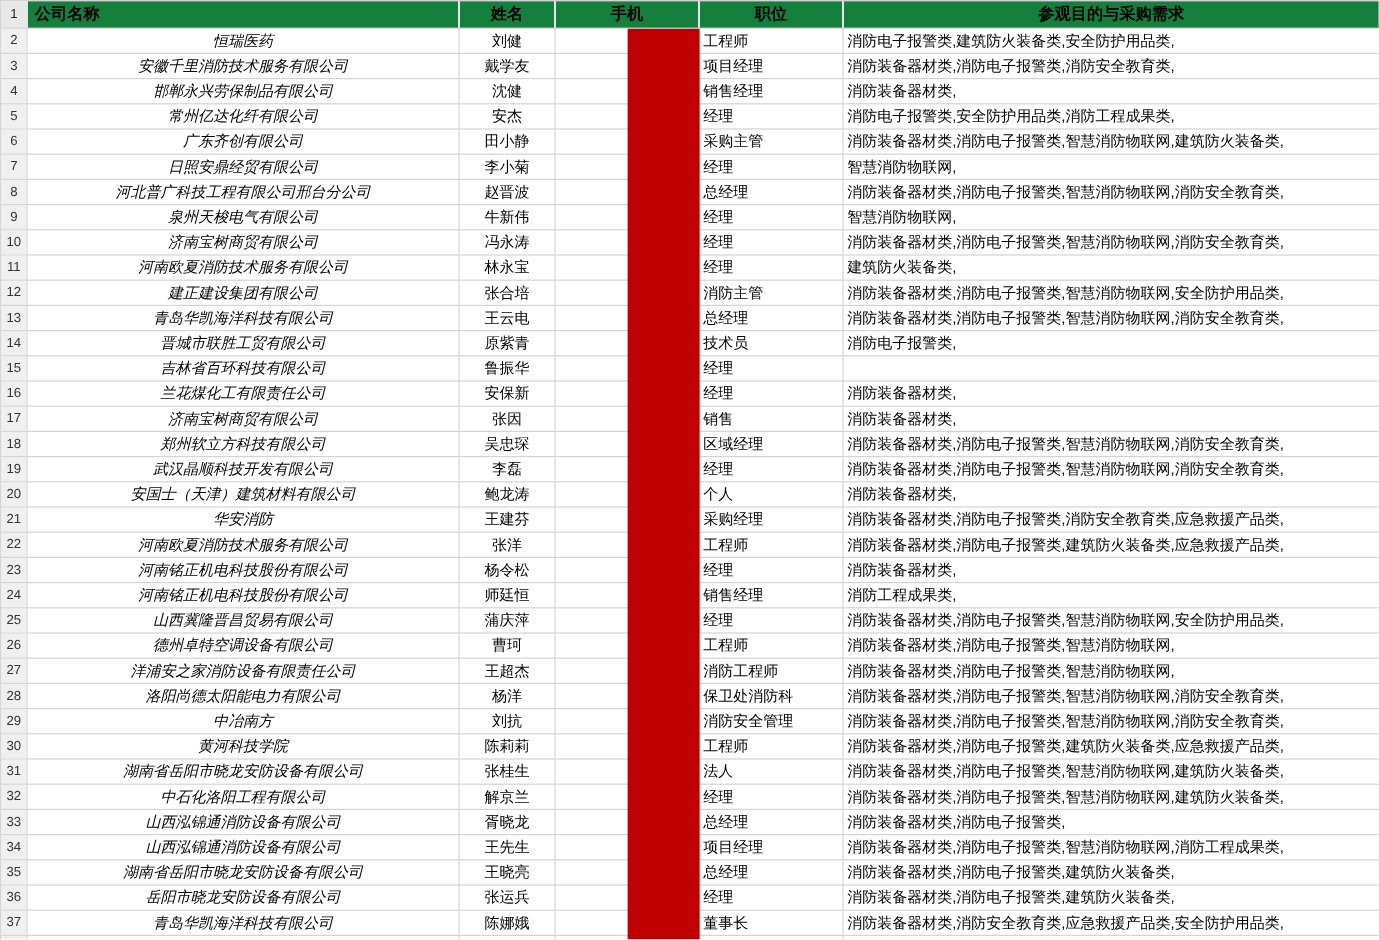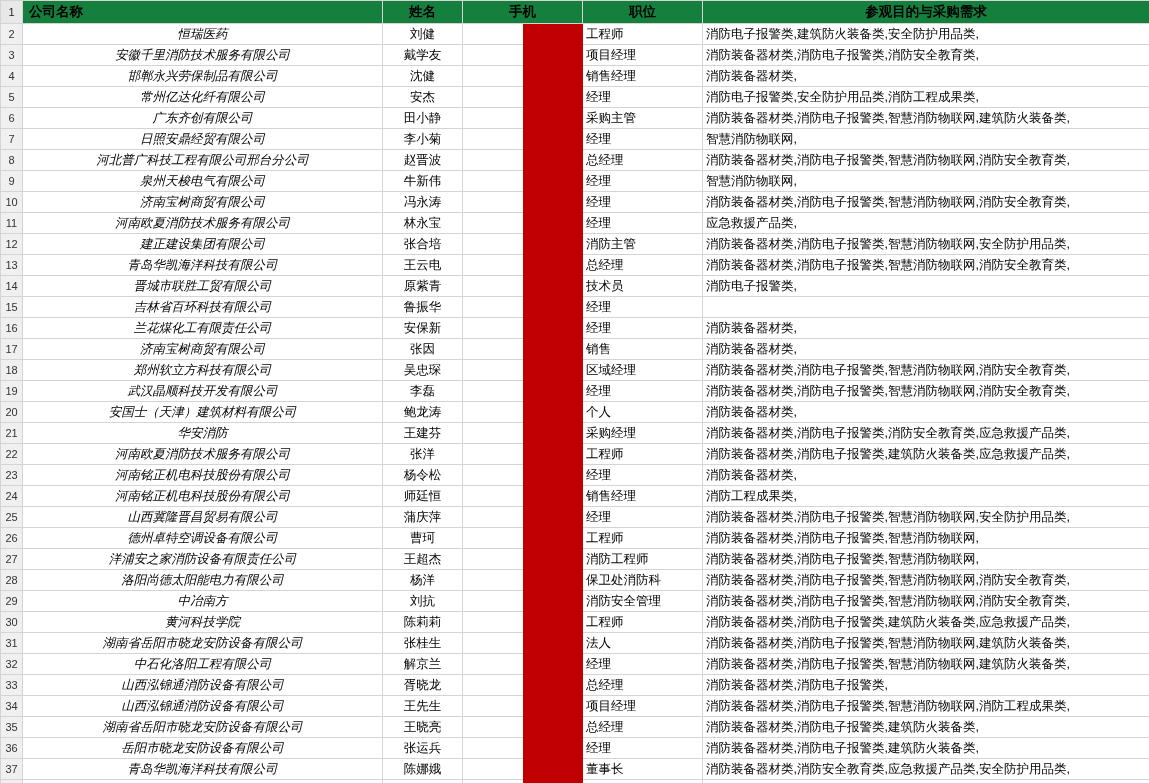--- a/index.html
+++ b/index.html
@@ -181,21 +181,21 @@
           <td class="cell-phone">135038</td>
           <td class="cell-title">经理</td>
           <td class="cell-need">消防装备器材类,消防电子报警类,智慧消防物联网,消防安全教育类,</td>
         </tr>
         <tr>
           <td class="rownum">11</td>
           <td class="cell-name">河南欧夏消防技术服务有限公司</td>
           <td class="cell-person">林永宝</td>
           <td class="cell-phone">133363</td>
           <td class="cell-title">经理</td>
-          <td class="cell-need">应急救援产品类,</td>
+          <td class="cell-need">建筑防火装备类,</td>
         </tr>
         <tr>
           <td class="rownum">12</td>
           <td class="cell-name">建正建设集团有限公司</td>
           <td class="cell-person">张合培</td>
           <td class="cell-phone">159036</td>
           <td class="cell-title">消防主管</td>
           <td class="cell-need">消防装备器材类,消防电子报警类,智慧消防物联网,安全防护用品类,</td>
         </tr>
         <tr>

